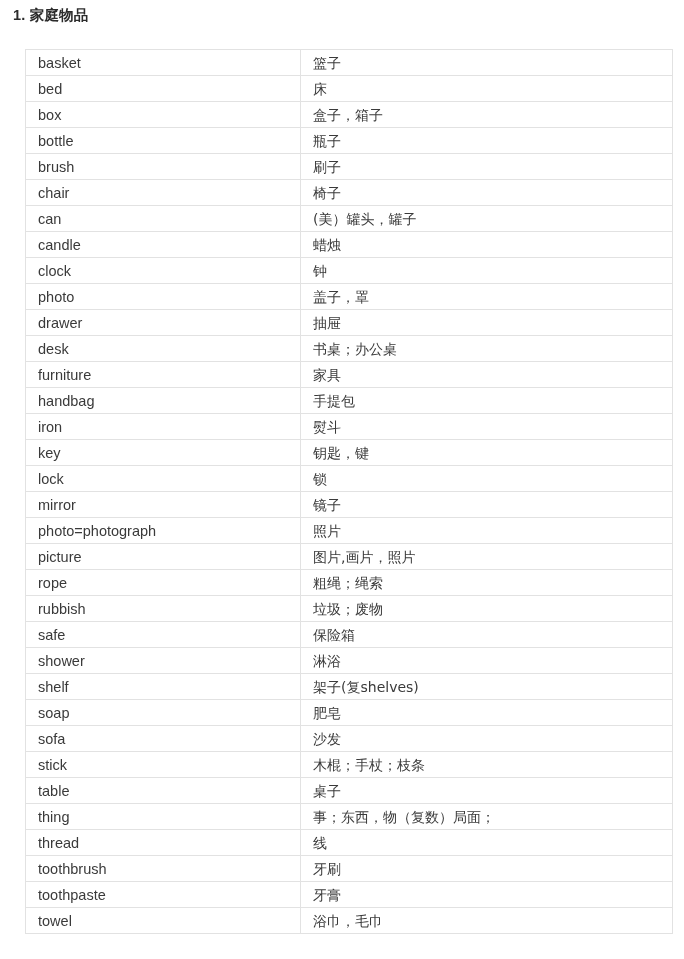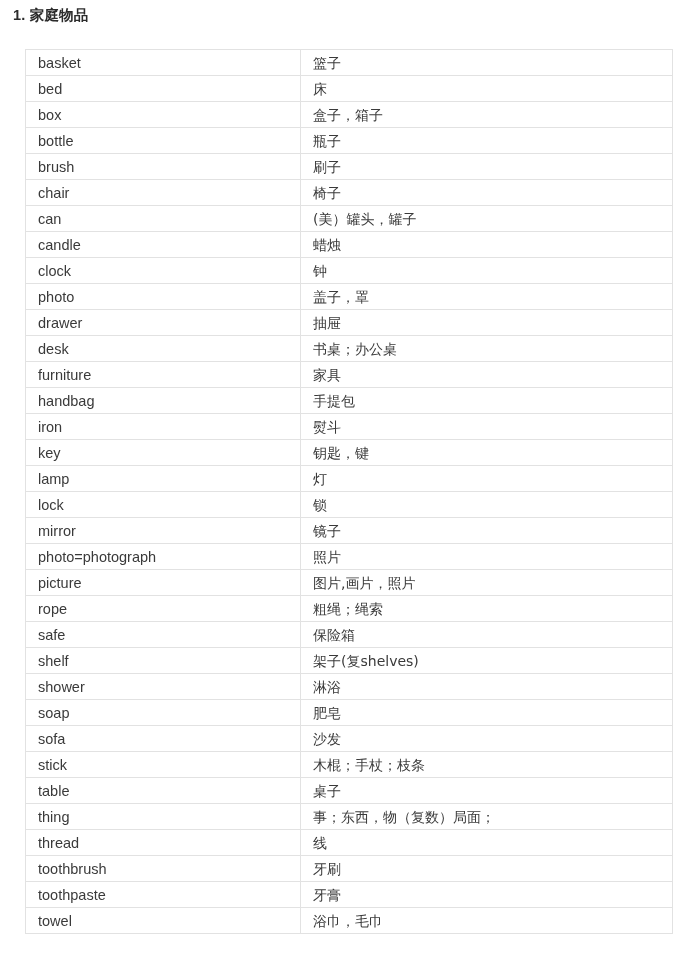--- a/index.html
+++ b/index.html
@@ -135,56 +135,56 @@
         </tr>
         <tr>
           <td class="col-en">iron</td>
           <td class="col-zh">熨斗</td>
         </tr>
         <tr>
           <td class="col-en">key</td>
           <td class="col-zh">钥匙，键</td>
         </tr>
         <tr>
-          <td class="col-en">lamp</td>
-          <td class="col-zh">灯</td>
-        </tr>
-        <tr>
           <td class="col-en">lock</td>
           <td class="col-zh">锁</td>
         </tr>
         <tr>
           <td class="col-en">mirror</td>
           <td class="col-zh">镜子</td>
         </tr>
         <tr>
           <td class="col-en">photo=photograph</td>
           <td class="col-zh">照片</td>
         </tr>
         <tr>
           <td class="col-en">picture</td>
           <td class="col-zh">图片,画片，照片</td>
         </tr>
         <tr>
           <td class="col-en">rope</td>
           <td class="col-zh">粗绳；绳索</td>
         </tr>
         <tr>
+          <td class="col-en">rubbish</td>
+          <td class="col-zh">垃圾；废物</td>
+        </tr>
+        <tr>
           <td class="col-en">safe</td>
           <td class="col-zh">保险箱</td>
         </tr>
         <tr>
+          <td class="col-en">shower</td>
+          <td class="col-zh">淋浴</td>
+        </tr>
+        <tr>
           <td class="col-en">shelf</td>
           <td class="col-zh">架子(复shelves)</td>
         </tr>
         <tr>
-          <td class="col-en">shower</td>
-          <td class="col-zh">淋浴</td>
-        </tr>
-        <tr>
           <td class="col-en">soap</td>
           <td class="col-zh">肥皂</td>
         </tr>
         <tr>
           <td class="col-en">sofa</td>
           <td class="col-zh">沙发</td>
         </tr>
         <tr>
           <td class="col-en">stick</td>
           <td class="col-zh">木棍；手杖；枝条</td>

